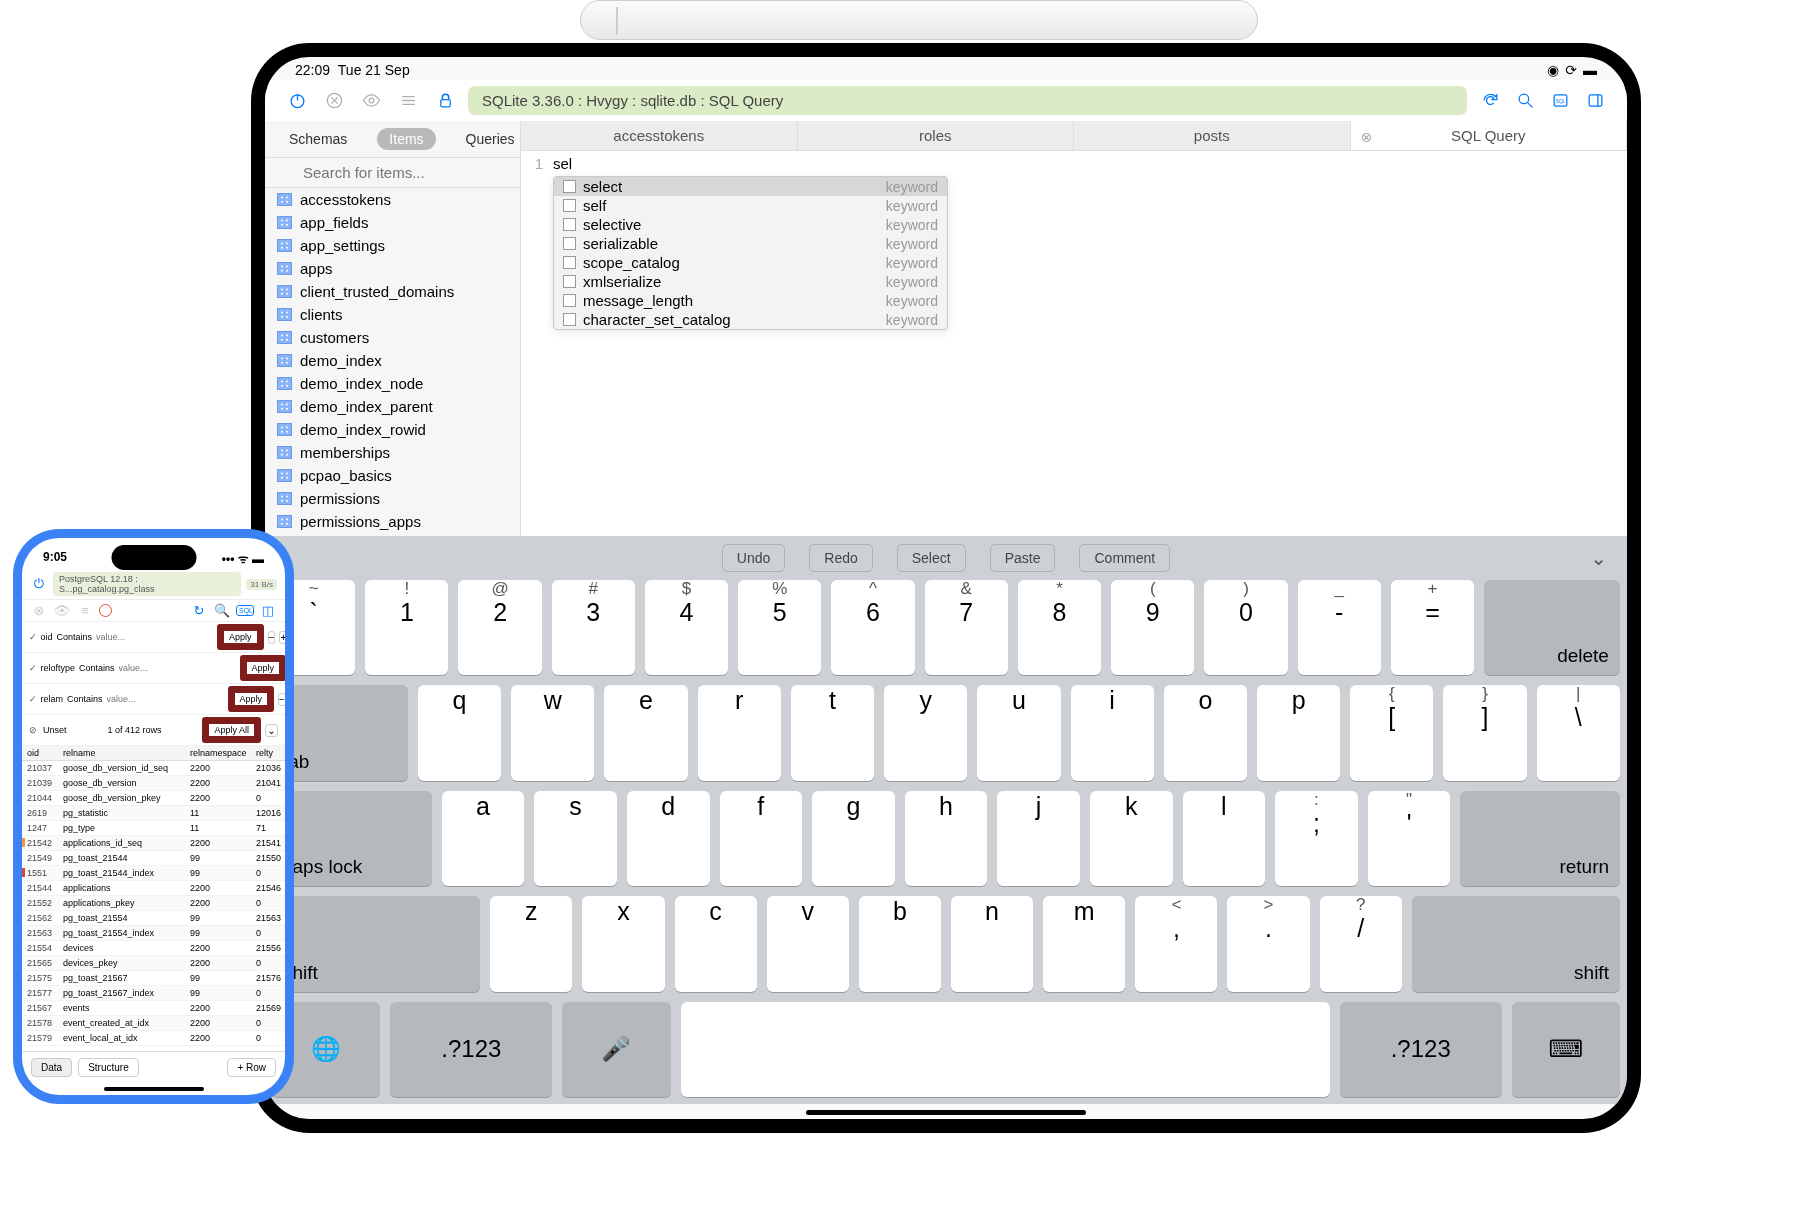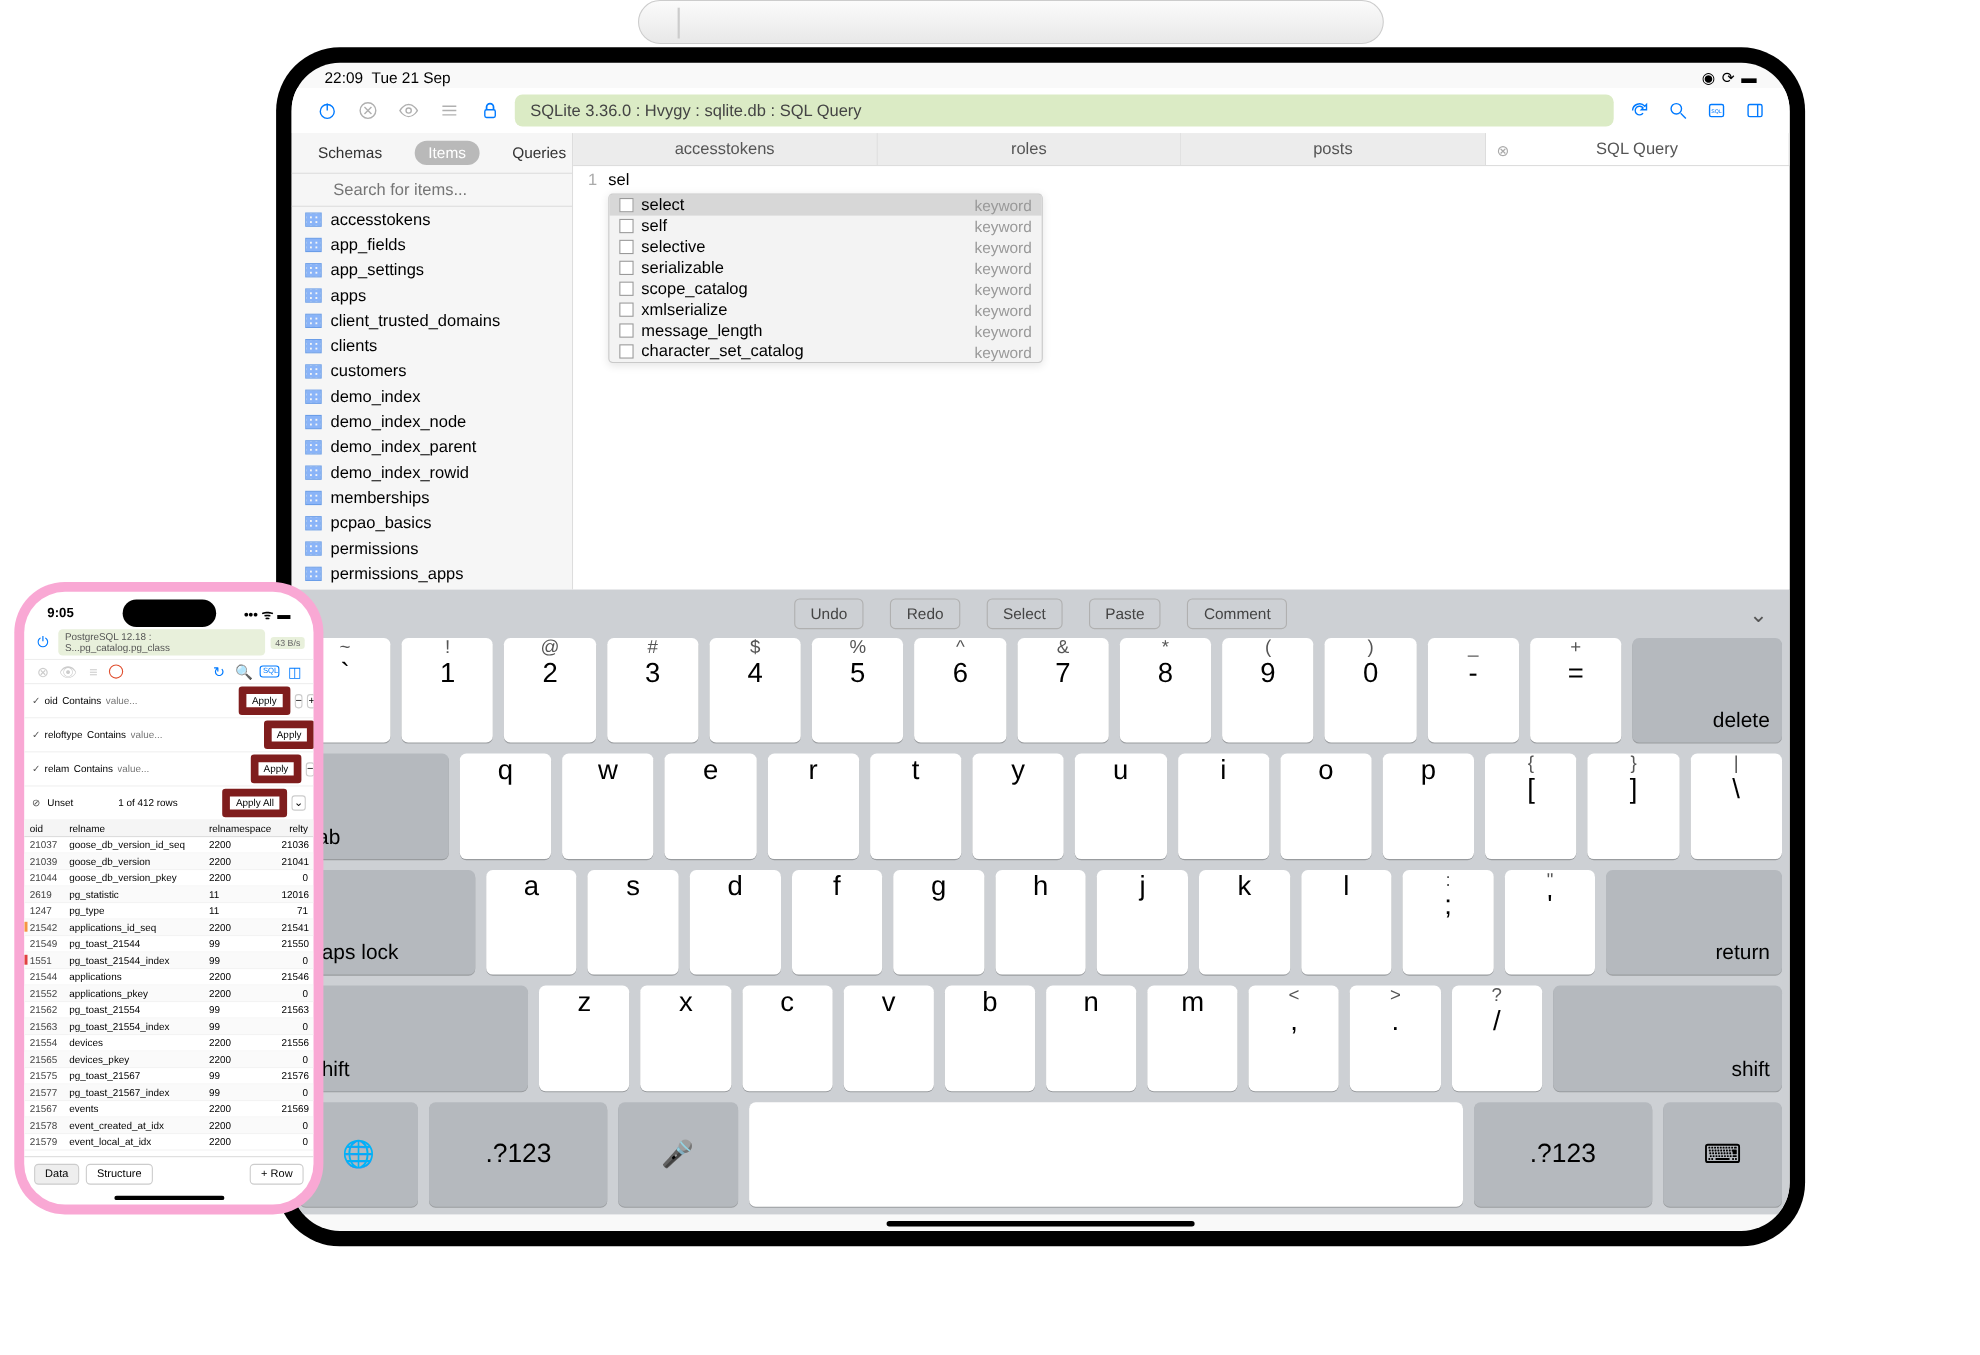--- a/index.html
+++ b/index.html
@@ -59,40 +59,40 @@
 .key .main{font-size:25px;line-height:1.2;background:transparent}
 .key.mod{background:#b5b9be;font-size:19px;align-items:flex-start;justify-content:flex-end;padding:0 0 8px 11px}
 .key.mod.r{align-items:flex-end;padding:0 11px 8px 0}
 .key.space{flex:6}
 .key.wide15{flex:1.5}.key.wide18{flex:1.8}.key.wide24{flex:2.4}
 .key.icon{align-items:center;justify-content:center;font-size:24px;padding:0}
 
 .homebar{height:5px;width:280px;background:#000;border-radius:3px;margin:6px auto 4px}
 
 
-.iphone{position:absolute;left:13px;top:529px;width:281px;height:575px;background:#f9a8d4;border-radius:46px;padding:9px;z-index:3}
+.iphone{position:absolute;left:13px;top:529px;width:281px;height:575px;background:#3b82f6;border-radius:46px;padding:9px;z-index:3}
 .iphone-screen{width:100%;height:100%;background:#fff;border-radius:37px;overflow:hidden;display:flex;flex-direction:column;font-size:10px}
 .notch{position:absolute;left:50%;top:16px;transform:translateX(-50%);width:85px;height:25px;background:#000;border-radius:14px;z-index:4}
 .ip-status{display:flex;justify-content:space-between;padding:12px 21px 2px;font-weight:600;font-size:12px}
 .ip-row{display:flex;align-items:center;gap:5px;padding:3px 8px;border-bottom:1px solid #eee}
 .ip-crumb{flex:1;background:#e8f0db;border-radius:4px;padding:2px 6px;font-size:9px;color:#555}
 .ip-badge{background:#e8f0db;padding:1px 4px;border-radius:3px;font-size:8px;color:#666}
 .ip-tbtn{color:#007aff;width:18px;text-align:center;font-size:13px}
 .ip-tbtn.dim{color:#ccc}
 .ip-stop{width:13px;height:13px;border:1.5px solid #e05030;border-radius:50%}
 .filt{display:flex;align-items:center;gap:4px;padding:2px 7px;font-size:9px;border-bottom:1px solid #f0f0f0}
 .filt .chk{color:#555;width:10px}
 .filt .fname{width:40px}
 .filt .fop{width:42px}
 .filt input{flex:1;border:none;font-size:9px;color:#bbb;outline:none}
 .filt .btn{border:7px solid #7f1d1d;border-radius:3px;padding:1px 5px;font-size:9px;background:#fff}
 .filt .pm{border:1px solid #ccc;border-radius:3px;width:13px;text-align:center;font-size:10px}
 .thead{display:flex;background:#f5f5f5;border-bottom:1px solid #ddd;font-size:9px;font-weight:500}
 .thead div,.trow div{padding:2px 5px;overflow:hidden;white-space:nowrap}
-.c1{width:36px}.c2{flex:1}.c3{width:66px}.c4{width:34px;text-align:right}
+.c1{width:36px}.c2{flex:1}.c3{width:66px}.c4{width:34px;}
 .trow{display:flex;font-size:9px;border-bottom:1px solid #f3f3f3}
 .trow:nth-child(even){background:#fafafa}
 .trow .c1{color:#444}
 .flag-o{position:relative}
 .flag-o:before{content:"";position:absolute;left:0;top:2px;width:3px;height:9px;background:#f59542}
 .flag-r:before{background:#e04040}
 .ip-foot{margin-top:auto;display:flex;gap:6px;padding:6px 9px;border-top:1px solid #ddd;font-size:10px}
 .ip-foot .seg{border:1px solid #ccc;border-radius:4px;padding:3px 9px;background:#fff}
 .ip-foot .seg.active{background:#eee}
 .ip-homebar{height:4px;width:100px;background:#000;border-radius:2px;margin:4px auto}
@@ -517,21 +517,21 @@
 <div class="iphone">
 <div class="notch"></div>
 <div class="iphone-screen">
   <div class="ip-status">
     <span>9:05</span>
     <span>••• ᯤ ▬</span>
   </div>
   <div class="ip-row">
     <span class="ip-tbtn">⏻</span>
     <div class="ip-crumb">PostgreSQL 12.18 : S...pg_catalog.pg_class</div>
-    <span class="ip-badge">43 B/s</span>
+    <span class="ip-badge">31 B/s</span>
   </div>
   <div class="ip-row">
     <span class="ip-tbtn dim">⊗</span>
     <span class="ip-tbtn dim">👁</span>
     <span class="ip-tbtn dim">≡</span>
     <span class="ip-stop"></span>
     <span style="flex:1"></span>
     <span class="ip-tbtn">↻</span>
     <span class="ip-tbtn">🔍</span>
     <span class="ip-tbtn" style="border:1px solid #007aff;border-radius:3px;font-size:7px;padding:1px 2px">SQL</span>

